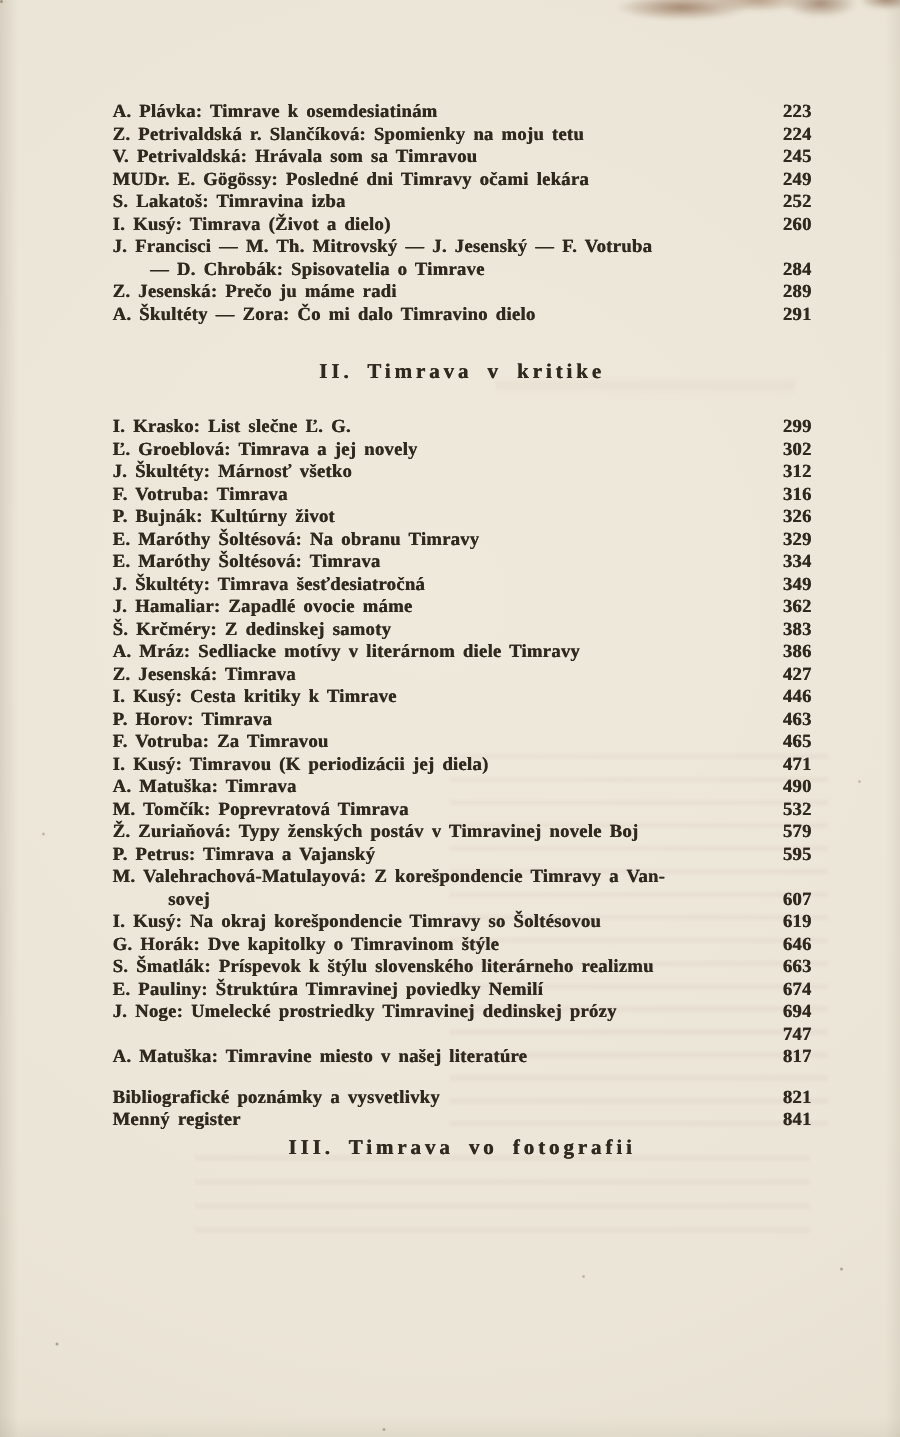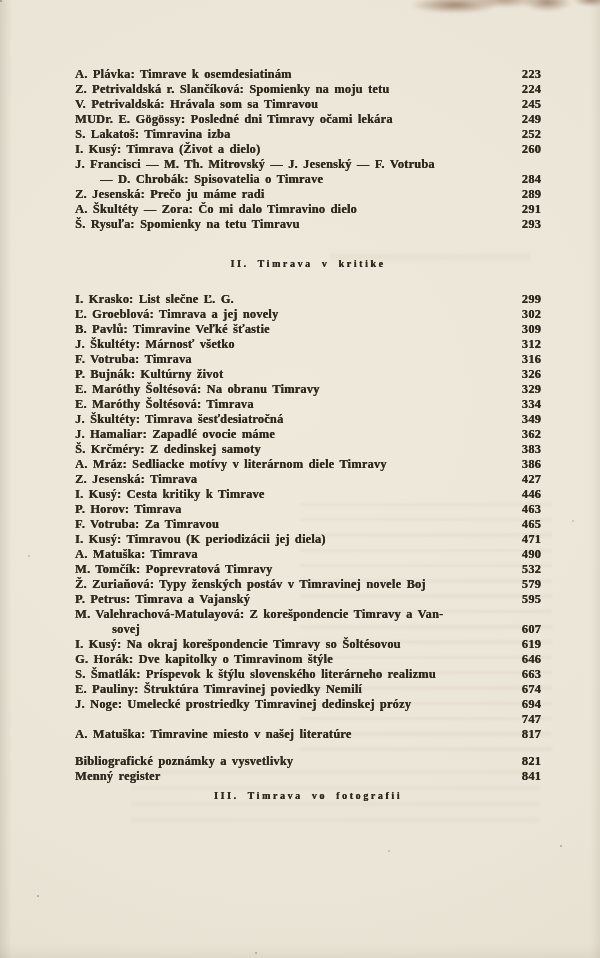--- a/index.html
+++ b/index.html
@@ -62,21 +62,21 @@
   .row.ind2 .t{padding-left:37px;}
   .leader{
     flex:1 1 auto;min-width:0;margin:0 6px 0 8px;
     background-image:repeating-linear-gradient(90deg,#3a322a 0 13px, rgba(0,0,0,0) 13px 23px);
     background-size:23px 1.9px;background-repeat:repeat-x;background-position:2px 7.4px;
   }
   .num{flex:0 0 30px;text-align:right;}
   .row.nopg .leader{visibility:hidden;}
   .sec{
     margin:0;height:15px;line-height:15px;text-align:center;
-    font-size:10px;font-weight:700;letter-spacing:2.6px;word-spacing:4px;
+    font-size:14px;font-weight:700;letter-spacing:2.6px;word-spacing:4px;
     text-shadow:.3px 0 0 currentColor;
   }
   .sec2{margin-top:24px;margin-bottom:21px;}
   .sec3{margin-top:4px;}
   #backrows{margin-top:12px;}
 </style>
 </head>
 <body>
 
 <div class="page">
@@ -130,44 +130,34 @@
         <div class="row">
           <span class="t">Z. Jesenská: Prečo ju máme radi</span>
           <span class="leader"></span>
           <span class="num">289</span>
         </div>
         <div class="row">
           <span class="t">A. Škultéty — Zora: Čo mi dalo Timravino dielo</span>
           <span class="leader"></span>
           <span class="num">291</span>
         </div>
-        <div class="row">
-          <span class="t">Š. Rysuľa: Spomienky na tetu Timravu</span>
-          <span class="leader"></span>
-          <span class="num">293</span>
-        </div>
       </div>
     <h2 class="sec sec2">II. Timrava v kritike</h2>
     <div id="s2rows">
         <div class="row">
           <span class="t">I. Krasko: List slečne Ľ. G.</span>
           <span class="leader"></span>
           <span class="num">299</span>
         </div>
         <div class="row">
           <span class="t">Ľ. Groeblová: Timrava a jej novely</span>
           <span class="leader"></span>
           <span class="num">302</span>
         </div>
         <div class="row">
-          <span class="t">B. Pavlů: Timravine Veľké šťastie</span>
-          <span class="leader"></span>
-          <span class="num">309</span>
-        </div>
-        <div class="row">
           <span class="t">J. Škultéty: Márnosť všetko</span>
           <span class="leader"></span>
           <span class="num">312</span>
         </div>
         <div class="row">
           <span class="t">F. Votruba: Timrava</span>
           <span class="leader"></span>
           <span class="num">316</span>
         </div>
         <div class="row">
@@ -229,21 +219,21 @@
           <span class="t">I. Kusý: Timravou (K periodizácii jej diela)</span>
           <span class="leader"></span>
           <span class="num">471</span>
         </div>
         <div class="row">
           <span class="t">A. Matuška: Timrava</span>
           <span class="leader"></span>
           <span class="num">490</span>
         </div>
         <div class="row">
-          <span class="t">M. Tomčík: Poprevratová Timravy</span>
+          <span class="t">M. Tomčík: Poprevratová Timrava</span>
           <span class="leader"></span>
           <span class="num">532</span>
         </div>
         <div class="row">
           <span class="t">Ž. Zuriaňová: Typy ženských postáv v Timravinej novele Boj</span>
           <span class="leader"></span>
           <span class="num">579</span>
         </div>
         <div class="row">
           <span class="t">P. Petrus: Timrava a Vajanský</span>

